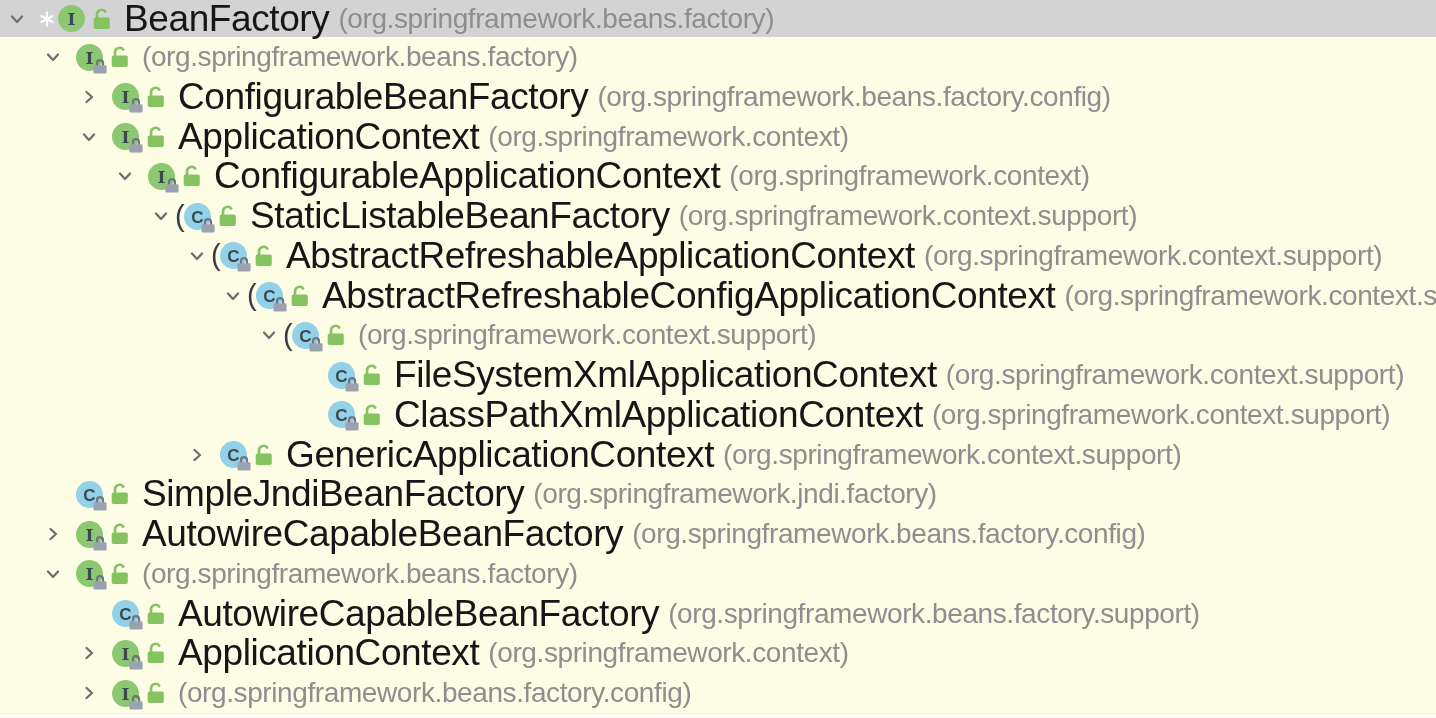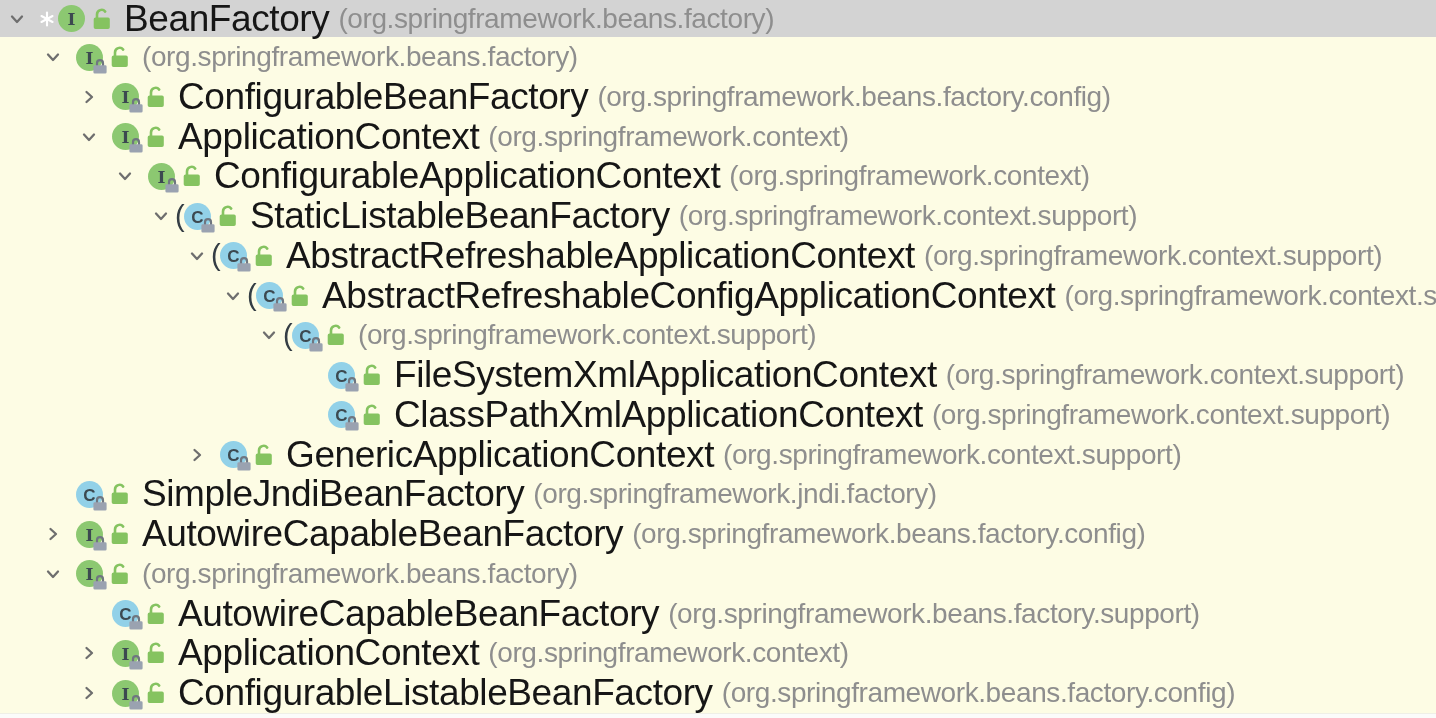--- a/index.html
+++ b/index.html
@@ -372,17 +372,16 @@
           <circle cx="13.5" cy="13.5" r="13.5" fill="#8cc871"></circle>
           <text x="13.5" y="19.5" text-anchor="middle" fill="#3c4950" style="font-size:17px;font-weight:bold;font-family:&quot;DejaVu Serif&quot;,&quot;Liberation Serif&quot;,serif">I</text>
         </svg><span class="lock-overlay"><svg width="14" height="17" viewBox="0 0 14 17">
             <path d="M4 9 V6.2 A3 3 0 0 1 10 6.2 V9" fill="none" stroke="#6f7680" stroke-width="2.2" stroke-linecap="round" stroke-linejoin="round"></path>
             <path d="M1.8 8.2 h10.4 a1.4 1.4 0 0 1 1.4 1.4 v5.6 a1.4 1.4 0 0 1 -1.4 1.4 h-10.4 a1.4 1.4 0 0 1 -1.4 -1.4 v-5.6 a1.4 1.4 0 0 1 1.4 -1.4 Z" fill="#9aa2b0"></path>
           </svg></span></span>
     <span class="visibility-icon"><svg width="21" height="24" viewBox="0 0 21 24">
           <path d="M6 11 V7.4 A4.6 4.6 0 0 1 14.2 4.6" fill="none" stroke="#85c360" stroke-width="2.6" stroke-linecap="round" stroke-linejoin="round"></path>
           <path d="M4.5 10.5 h12.5 a1.8 1.8 0 0 1 1.8 1.8 v8 a1.8 1.8 0 0 1 -1.8 1.8 h-12.5 a1.8 1.8 0 0 1 -1.8 -1.8 v-8 a1.8 1.8 0 0 1 1.8 -1.8 Z" fill="#85c360"></path>
         </svg></span>
-    <span class="class-name">ConfigurableListableBeanFactory</span>
     <span class="package-name">(org.springframework.beans.factory.config)</span>
   </div>
   </div>
 <div id="bottom-edge"></div>
 
 </body></html>

